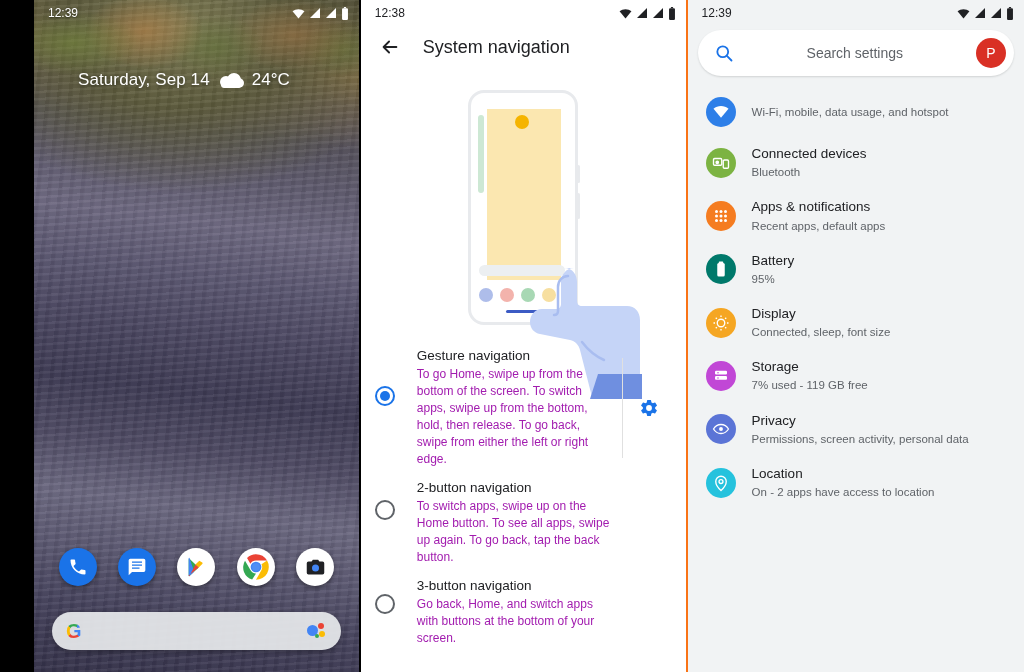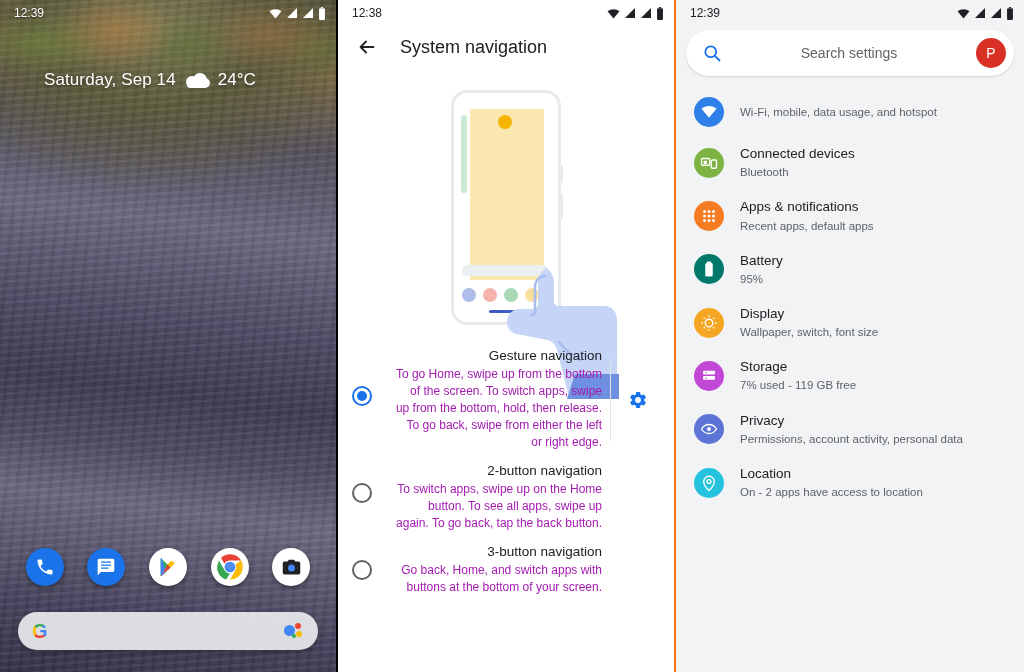--- a/index.html
+++ b/index.html
@@ -1,21 +1,21 @@
 <!DOCTYPE html>
 <html><head>
 <meta charset="utf-8">
 <style>
   * { box-sizing: border-box; margin: 0; padding: 0; }
   html, body {
     width: 1024px; height: 672px;
     font-family: "Liberation Sans", sans-serif;
     background: #000; overflow: hidden;
   }
-  .screens { display: flex; width: 1024px; height: 672px; }
+  .screens { display: flex; width: 1024px; height: 672px; padding-left: 34px; }
 
   
   .panel-home {
     width: 336px; height: 672px; position: relative; overflow: hidden;
     background:
       radial-gradient(ellipse 120% 40% at 45% 4%, #7d7a52 0%, #5c5a3c 30%, rgba(60,58,44,0) 62%),
       linear-gradient(188deg,
         #4a4633 0%, #6e6340 6%, #8a7248 11%,
         #6d5f52 15%, #55515c 21%,
         #5e5a6d 27%, #6d6880 34%,
@@ -117,21 +117,21 @@
   .hand { position:absolute; left:163px; top:152px; width:118px; height:175px; }
 
   .nav-options { padding: 0 0 0 0; }
   .nav-opt { display:flex; align-items:flex-start; padding: 6px 10px 6px 14px; position:relative; }
   .radio { width:20px; height:20px; border-radius:50%; border:2px solid #5f6368; flex:0 0 auto; margin-top:34px; }
   .nav-opt.first .radio { margin-top:38px; border-color:#1a73e8; position:relative; }
   .nav-opt.first .radio::after { content:""; position:absolute; left:3px; top:3px; width:10px; height:10px;
                                  border-radius:50%; background:#1a73e8; }
   .nav-opt.second .radio { margin-top:20px; }
   .nav-opt.third .radio { margin-top:16px; }
-  .opt-body { padding-left:22px; padding-right:8px; flex:1;text-align:right; }
+  .opt-body { padding-left:22px; padding-right:8px; flex:1; }
   .opt-title { font-size:13.5px; color:#202124; margin-bottom:3px; }
   .opt-desc { font-size:12px; color:#a21caf; line-height:1.42; }
   .gear-wrap { width:54px; display:flex; align-items:center; justify-content:center;
                border-left:1px solid #e0e0e0; align-self:stretch; margin: 10px 0; }
   .gear { width:20px; height:20px; color:#1a73e8; }
 
   
   .panel-settings { width:348px; height:672px; background:#f1f3f4; overflow:hidden; position:relative; }
   .search-card { margin: 4px 10px 12px 10px; height:46px; background:#fff; border-radius:26px;
                  display:flex; align-items:center; padding: 0 8px 0 16px; box-shadow:0 1px 2px rgba(60,64,67,.18);justify-content:flex-end; }
@@ -416,21 +416,21 @@
 
       <div class="set-item">
         <span class="set-ic" style="background:#f5a623">
           <svg viewBox="0 0 24 24" fill="none" stroke="#fff" stroke-width="1.8">
               <circle cx="12" cy="12" r="5"></circle>
               <path d="M12 2v2M12 20v2M2 12h2M20 12h2M5 5l1.5 1.5M17.5 17.5L19 19M19 5l-1.5 1.5M6.5 17.5L5 19"></path>
             </svg>
         </span>
         <span class="set-text">
           <span class="set-title" style="display:block">Display</span>
-          <span class="set-sub" style="display:block">Wallpaper, switch, font size</span>
+          <span class="set-sub" style="display:block">Connected, sleep, font size</span>
         </span>
       </div>
 
 
       <div class="set-item">
         <span class="set-ic" style="background:#c147d6">
           <svg viewBox="0 0 24 24" fill="#fff">
               <rect x="4" y="5" width="16" height="5" rx="1.5"></rect>
               <rect x="4" y="12" width="16" height="5" rx="1.5"></rect>
               <circle cx="8" cy="7.5" r="1" fill="#c147d6"></circle>
@@ -445,21 +445,21 @@
 
       <div class="set-item">
         <span class="set-ic" style="background:#5b74d6">
           <svg viewBox="0 0 24 24" fill="none" stroke="#fff" stroke-width="1.7">
               <path d="M2 12s3.6-6 10-6 10 6 10 6-3.6 6-10 6-10-6-10-6z"></path>
               <circle cx="12" cy="12" r="2.6" fill="#fff" stroke="none"></circle>
             </svg>
         </span>
         <span class="set-text">
           <span class="set-title" style="display:block">Privacy</span>
-          <span class="set-sub" style="display:block">Permissions, account activity, personal data</span>
+          <span class="set-sub" style="display:block">Permissions, screen activity, personal data</span>
         </span>
       </div>
 
       <div class="set-item">
         <span class="set-ic" style="background:#25c2dd">
           <svg viewBox="0 0 24 24" fill="none" stroke="#fff" stroke-width="1.8">
               <path d="M12 22s7-6.3 7-12a7 7 0 10-14 0c0 5.7 7 12 7 12z"></path>
               <circle cx="12" cy="10" r="2.6"></circle>
             </svg>
         </span>

